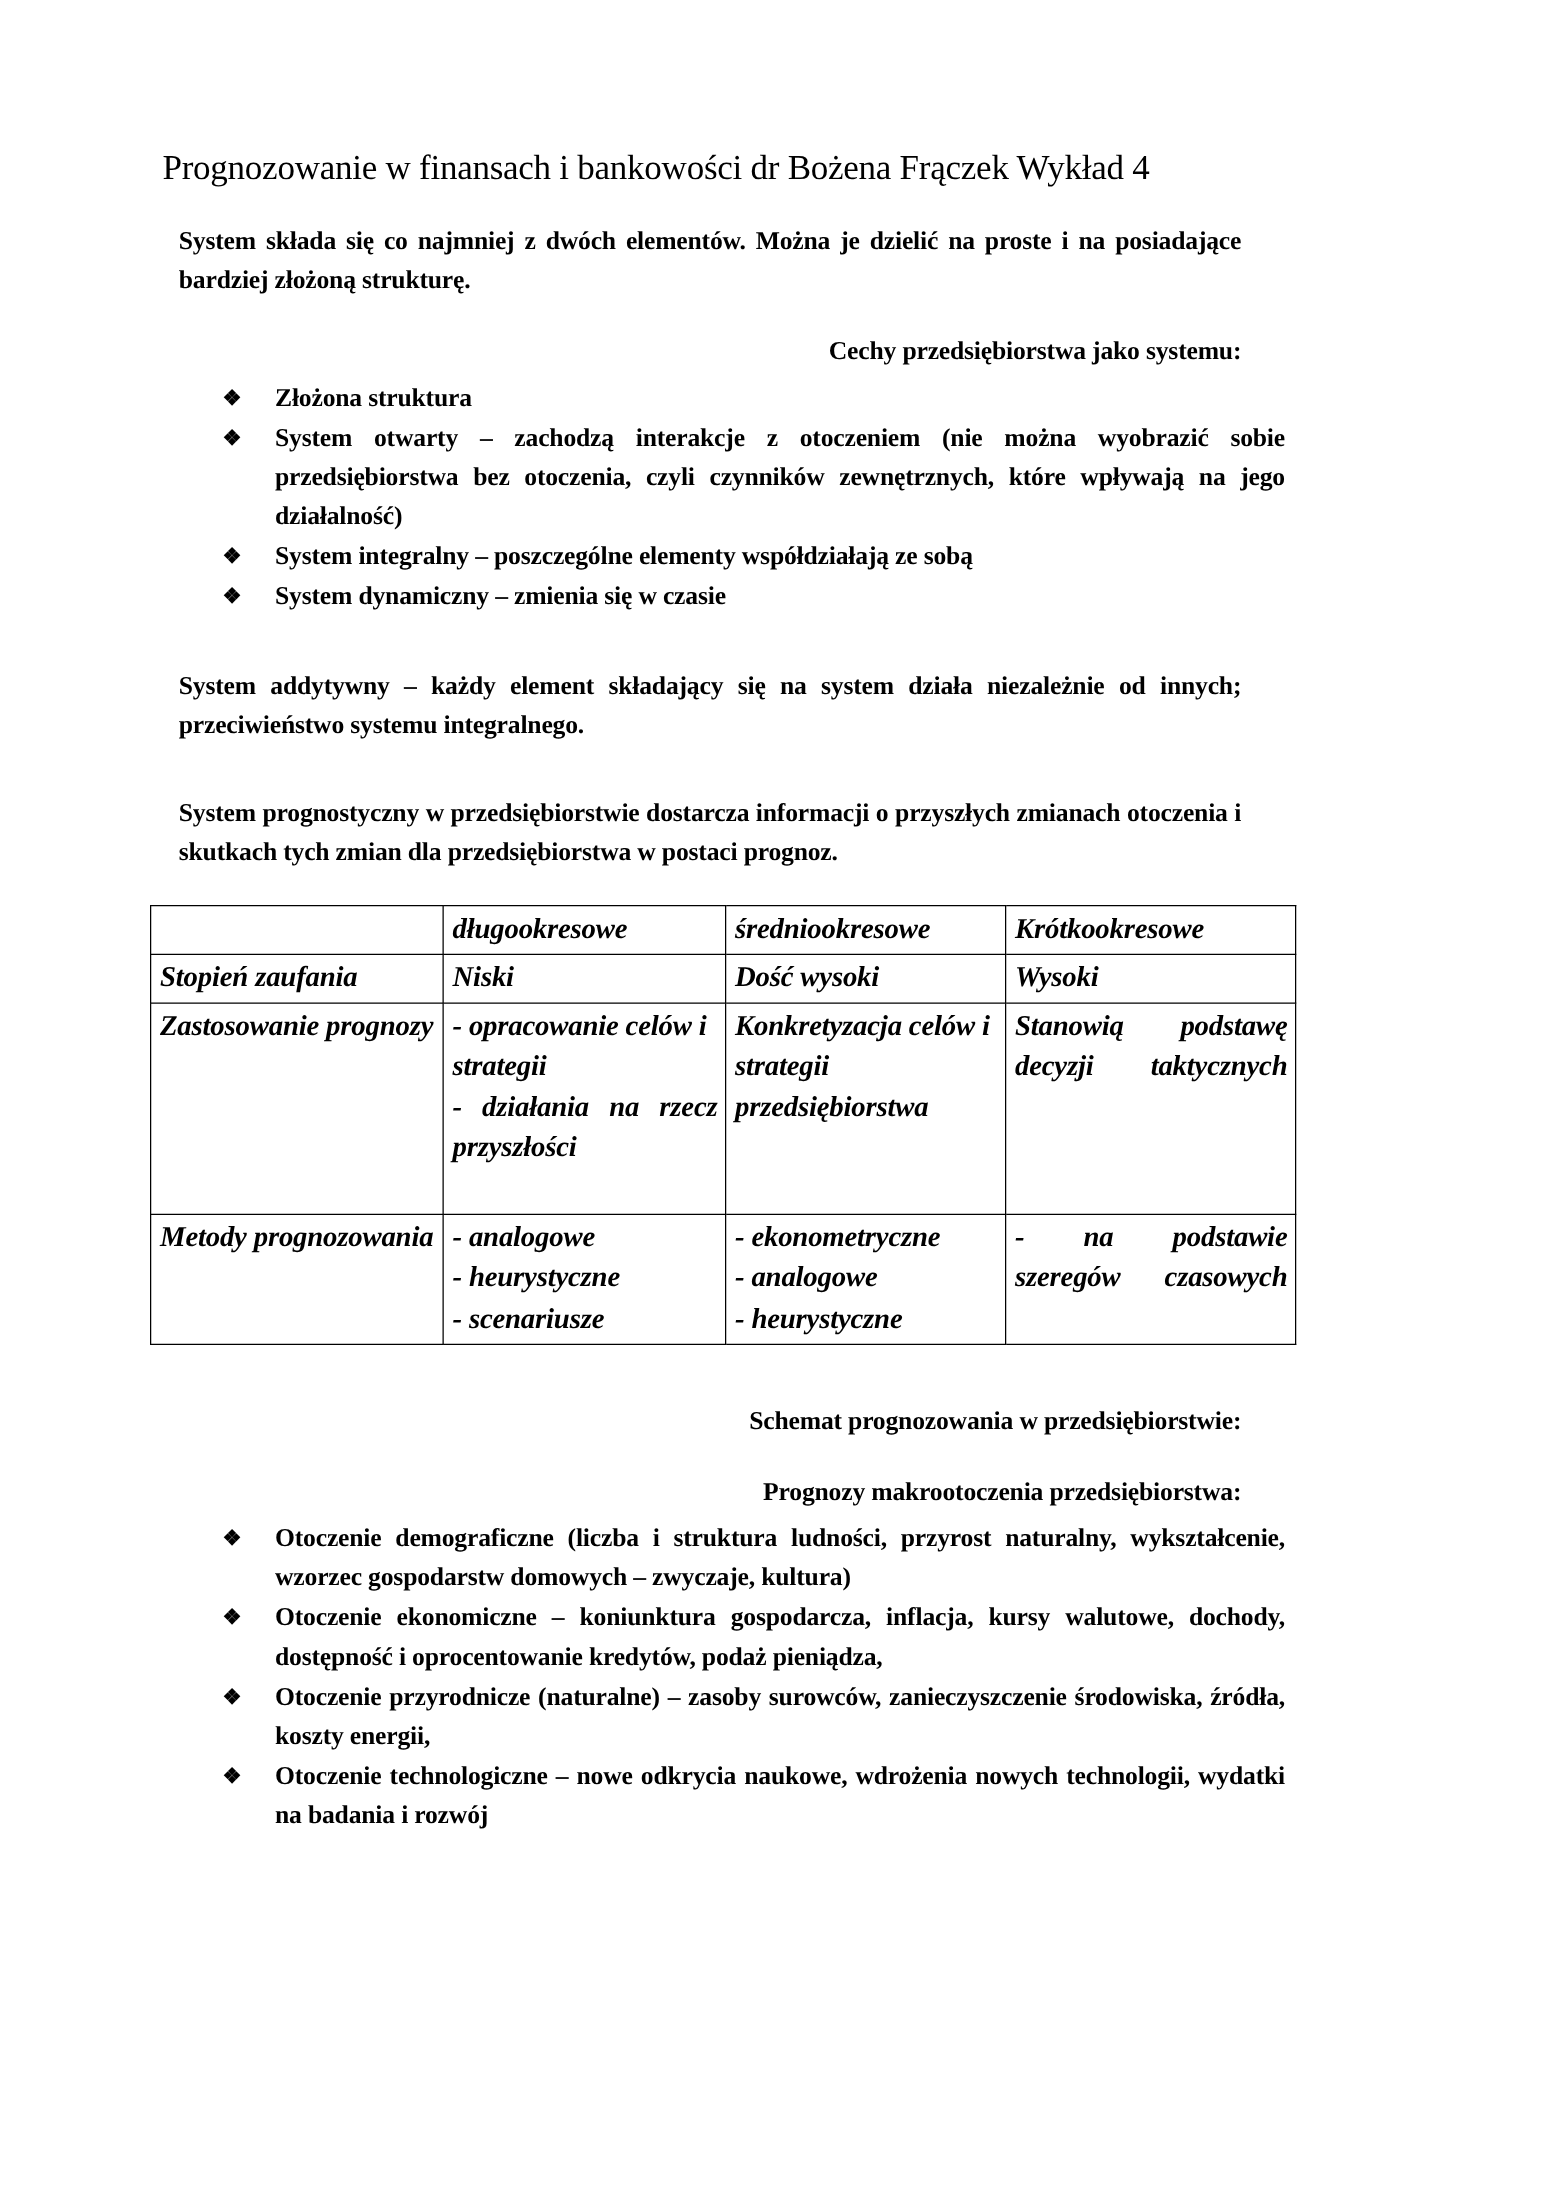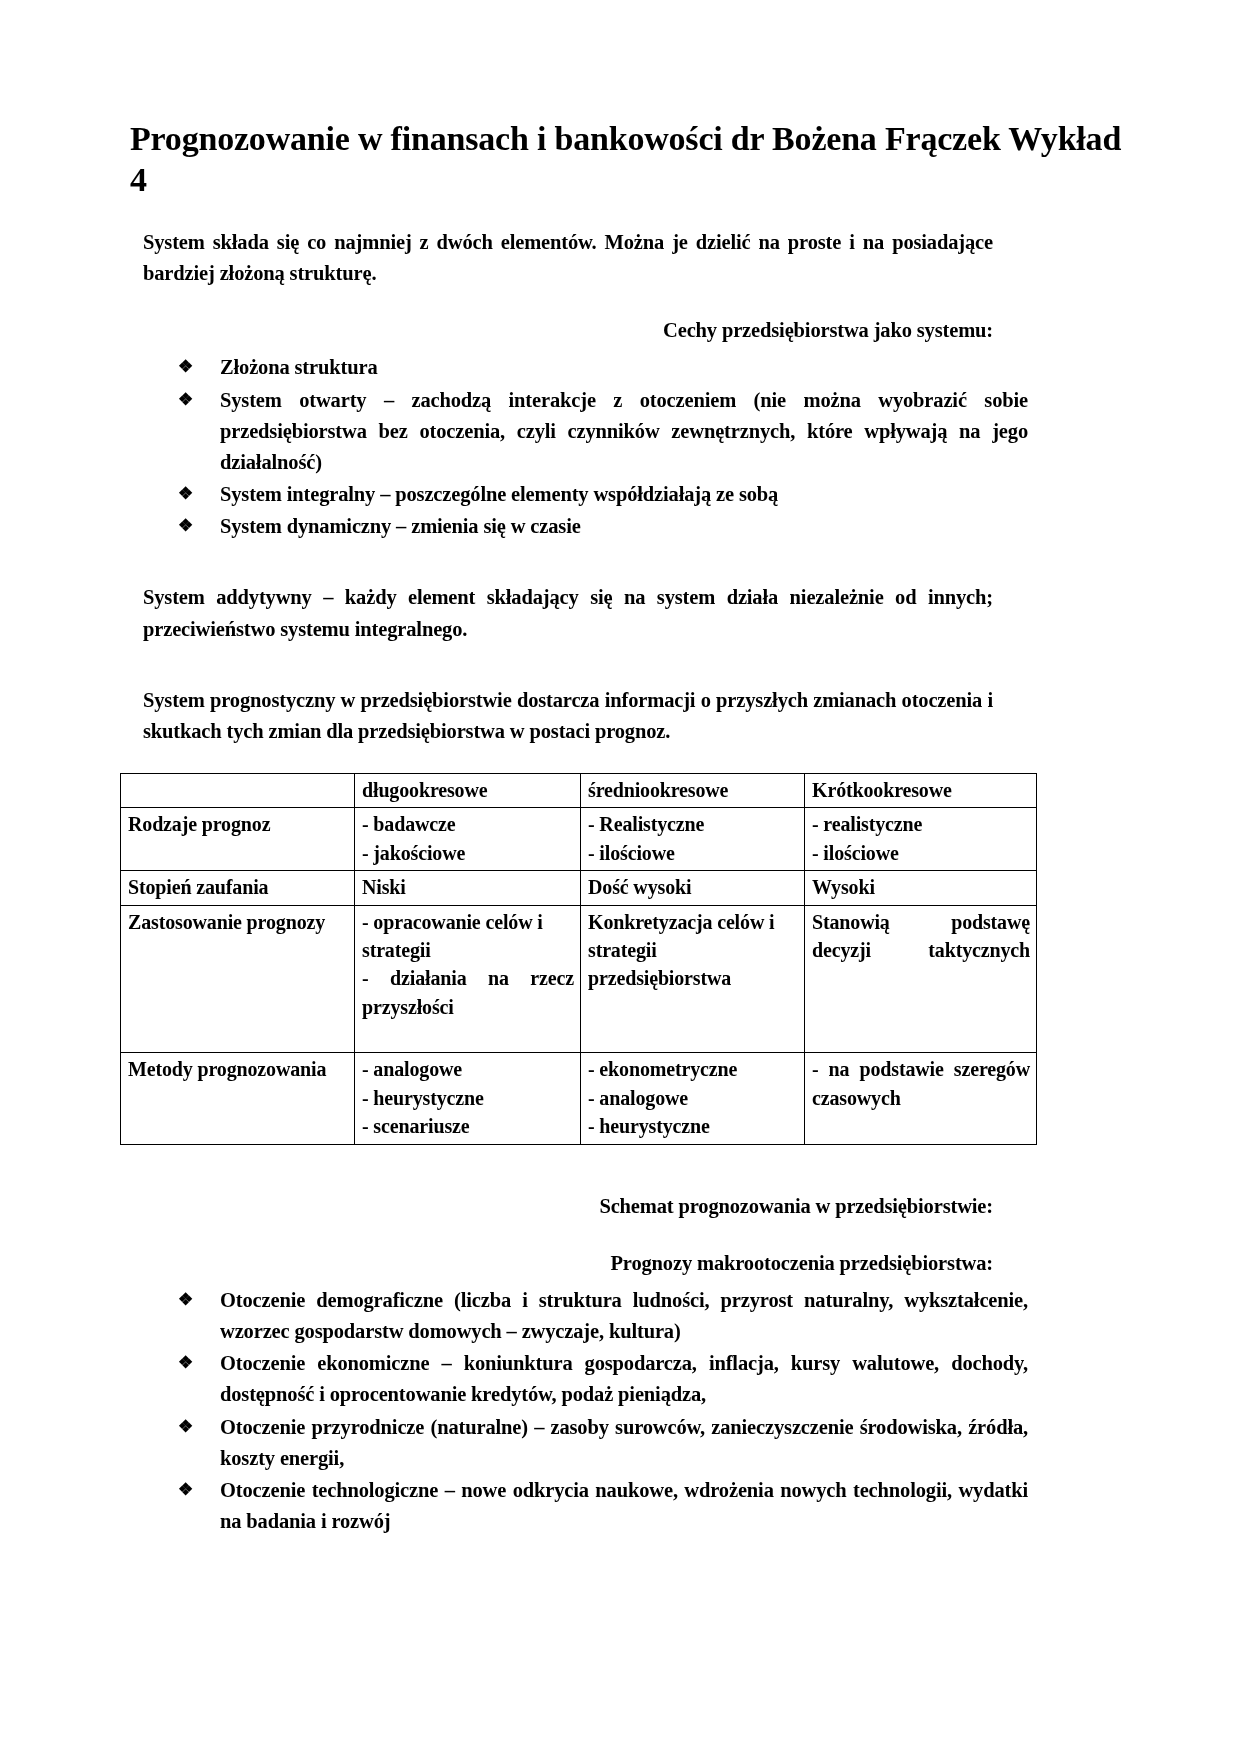--- a/index.html
+++ b/index.html
@@ -16,22 +16,22 @@
   }
   .page {
     position: relative;
     width: 1240px;
     height: 1754px;
     box-sizing: border-box;
     padding: 118px 118px 0 130px;
     background: #ffffff;
   }
   h1.doc-title {
-    font-size: 34px;
-    font-weight: bold;
+    font-size: 28px;
+    font-weight: normal;
     letter-spacing: -0.2px;
     margin: 0 0 26px 0;
     line-height: 1.22;
     font-family: "Liberation Serif", "DejaVu Serif", serif;
   }
   p.para {
     font-size: 20.5px;
     font-weight: bold;
     line-height: 1.52;
     margin: 0 0 26px 13px;
@@ -69,23 +69,24 @@
     line-height: 1.72;
   }
   .spacer-sm { height: 14px; }
   .spacer-lg { height: 46px; }
 
   table.matrix {
     border-collapse: collapse;
     table-layout: fixed;
     width: 862px;
     margin: 8px 18px 0 -10px;
-    font-size: 20px;
+    font-size: 23px;
     font-weight: bold;
     letter-spacing: -0.15px;
+    font-style: italic;
   }
   table.matrix td {
     border: 1.6px solid #000000;
     padding: 2px 6px 3px 7px;
     vertical-align: top;
     line-height: 1.42;
     text-align: justify;
     text-justify: inter-word;
   }
   table.matrix td.label-col { width: 220px; text-align: left; }
@@ -146,35 +147,20 @@
   <table class="matrix">
     <tbody>
       <tr class="head">
         <td class="label-col"></td>
         <td class="c1">długookresowe</td>
         <td class="c2">średniookresowe</td>
         <td class="c3">Krótkookresowe</td>
       </tr>
 
 
-      <tr>
-        <td class="label-col">Rodzaje prognoz</td>
-        <td class="c1">
-          <span class="cellline plain">- badawcze</span>
-          <span class="cellline plain">- jakościowe</span>
-        </td>
-        <td class="c2">
-          <span class="cellline plain">- Realistyczne</span>
-          <span class="cellline plain">- ilościowe</span>
-        </td>
-        <td class="c3">
-          <span class="cellline plain">- realistyczne</span>
-          <span class="cellline plain">- ilościowe</span>
-        </td>
-      </tr>
 
       <tr>
         <td class="label-col">Stopień zaufania</td>
         <td class="c1">
           <span class="cellline plain">Niski</span>
         </td>
         <td class="c2">
           <span class="cellline plain">Dość wysoki</span>
         </td>
         <td class="c3">

